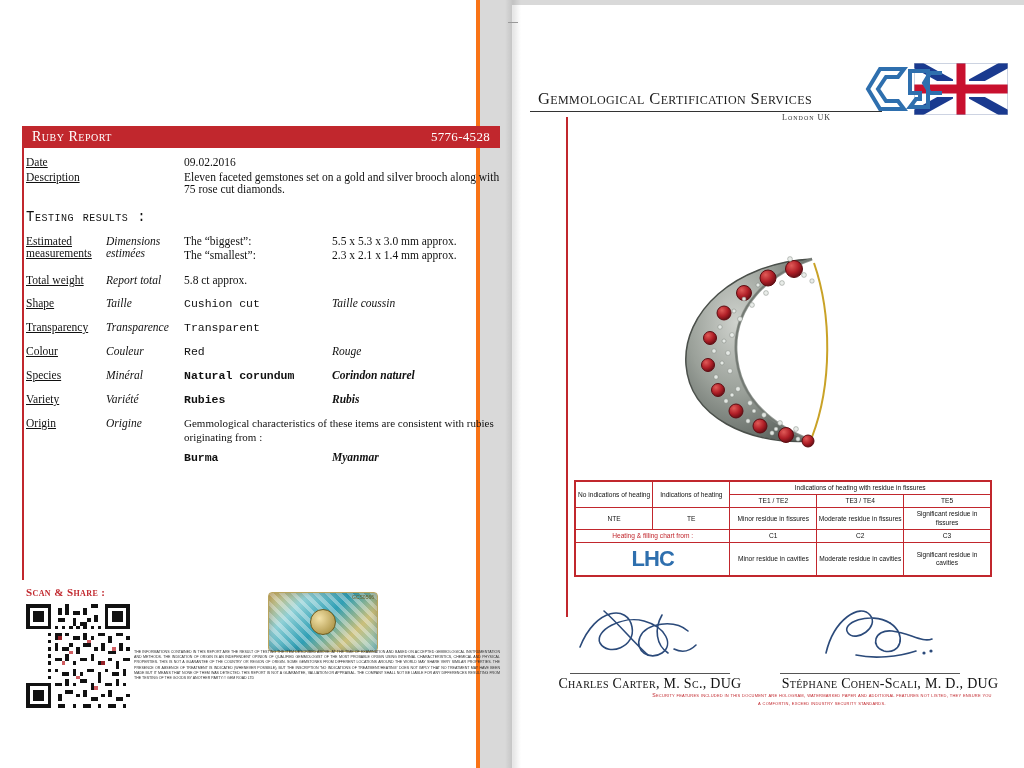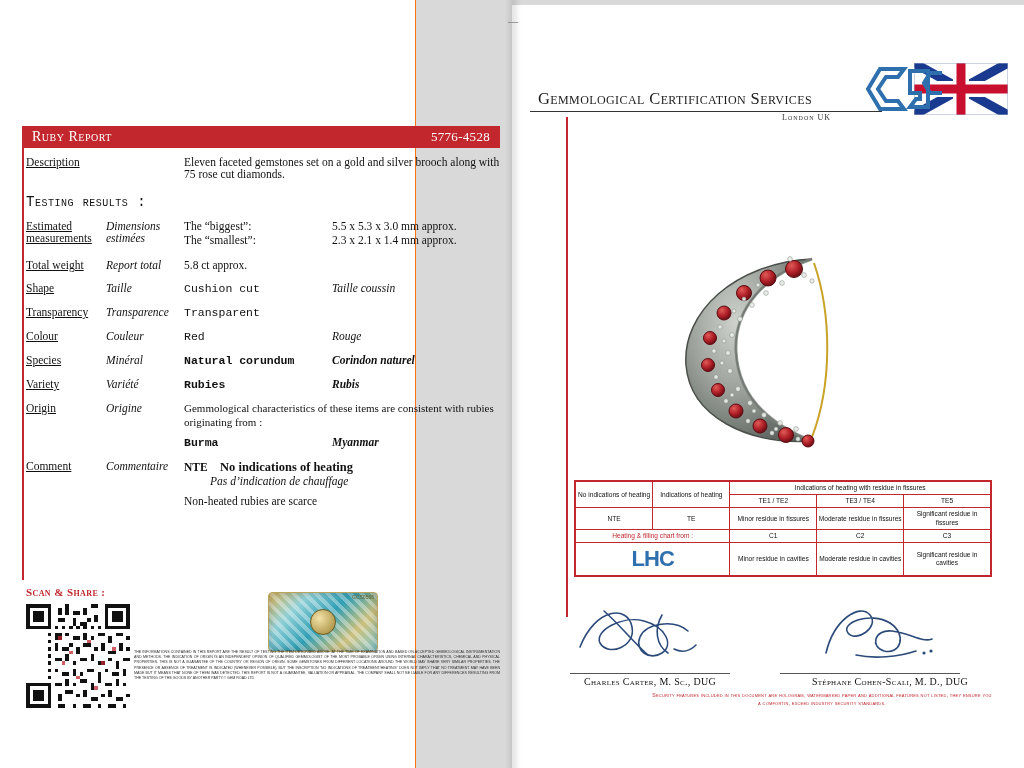--- a/index.html
+++ b/index.html
@@ -10,22 +10,22 @@
     font-family:"Liberation Serif", serif;
     position:relative;
     overflow:hidden;
   }
   .page {
     position:absolute;
     background:#ffffff;
   }
   
   #left-page {
-    left:0; top:0; width:416px; height:768px;
-    border-right:1px solid #f97316;
+    left:0; top:0; width:480px; height:768px;
+    border-right:4px solid #f97316;
   }
   #right-page {
     left:512px; top:5px; width:512px; height:768px;
   }
   .shadow-seam {
     position:absolute; left:505px; top:0; width:16px; height:768px;
     background:linear-gradient(to right, rgba(0,0,0,0.0), rgba(0,0,0,0.10), rgba(0,0,0,0.0));
     pointer-events:none;
   }
 
@@ -151,21 +151,21 @@
   .chart .lhc-cell { padding:2px; }
   .chart .red { color:#c1272d; }
   .lhc {
     font-family:"Liberation Sans", sans-serif;
     font-size:22px; font-weight:bold; color:#2e6fae; letter-spacing:-1px;
   }
 
   
   .sig { position:absolute; }
   .sig-name {
-    position:absolute; font-variant:small-caps; font-size:10px; color:#111;
+    position:absolute; font-variant:small-caps; font-size:14px; color:#111;
     font-family:"Liberation Serif", serif; letter-spacing:0.3px;
   }
   .sig-rule { position:absolute; height:1px; background:#555; }
   .sec-note {
     position:absolute; left:150px; top:676px; width:330px;
     text-align:center; color:#c1272d; font-size:5.2px; line-height:1.55;
     font-variant:small-caps; letter-spacing:0.2px;
     font-family:"Liberation Sans", sans-serif;
   }
   .tick-top {
@@ -178,20 +178,25 @@
 <div class="page" id="left-page">
 
   <div class="report-bar">
     <span>Ruby Report</span>
     <span class="num">5776-4528</span>
   </div>
   <div class="left-rule"></div>
 
   <div class="body">
 
+    <div class="row">
+      <div class="c-label"><u>Date</u></div>
+      <div class="c-fr"></div>
+      <div class="c-val">09.02.2016</div>
+    </div>
 
     <div class="row">
       <div class="c-label"><u>Description</u></div>
       <div class="c-fr"></div>
       <div class="c-val">Eleven faceted gemstones set on a gold and silver brooch along with 75 rose cut diamonds.</div>
     </div>
 
     <div class="testing-title">Testing results :</div>
 
     <div class="meas-block">
@@ -277,32 +282,20 @@
         <div class="origin-note">Gemmological characteristics of these items are consistent with rubies originating from :</div>
         <div style="display:flex; margin-top:6px;">
           <div class="c-val2 bold">Burma</div>
           <div class="c-val3 bold">Myanmar</div>
         </div>
       </div>
     </div>
 
     <div class="spacer-sm"></div>
 
-    <div class="row">
-      <div class="c-label"><u>Comment</u></div>
-      <div class="c-fr">Commentaire</div>
-      <div style="flex:1 1 auto;" class="nte-block">
-        <div style="display:flex; align-items:baseline;">
-          <span class="bold" style="width:36px; flex:0 0 36px;">NTE</span>
-          <span class="nte-main">No indications of heating</span>
-        </div>
-        <div class="nte-fr">Pas d’indication de chauffage</div>
-        <div class="nte-last" style="margin-top:8px;">Non-heated rubies are scarce</div>
-      </div>
-    </div>
 
   </div>
 
   <div class="scan-title">Scan &amp; Share :</div>
 
   <svg class="qr" viewBox="0 0 29 29" shape-rendering="crispEdges">
     <rect width="29" height="29" fill="#ffffff"></rect>
     <g fill="#111111">
 
       <rect x="0" y="0" width="7" height="1"></rect>

